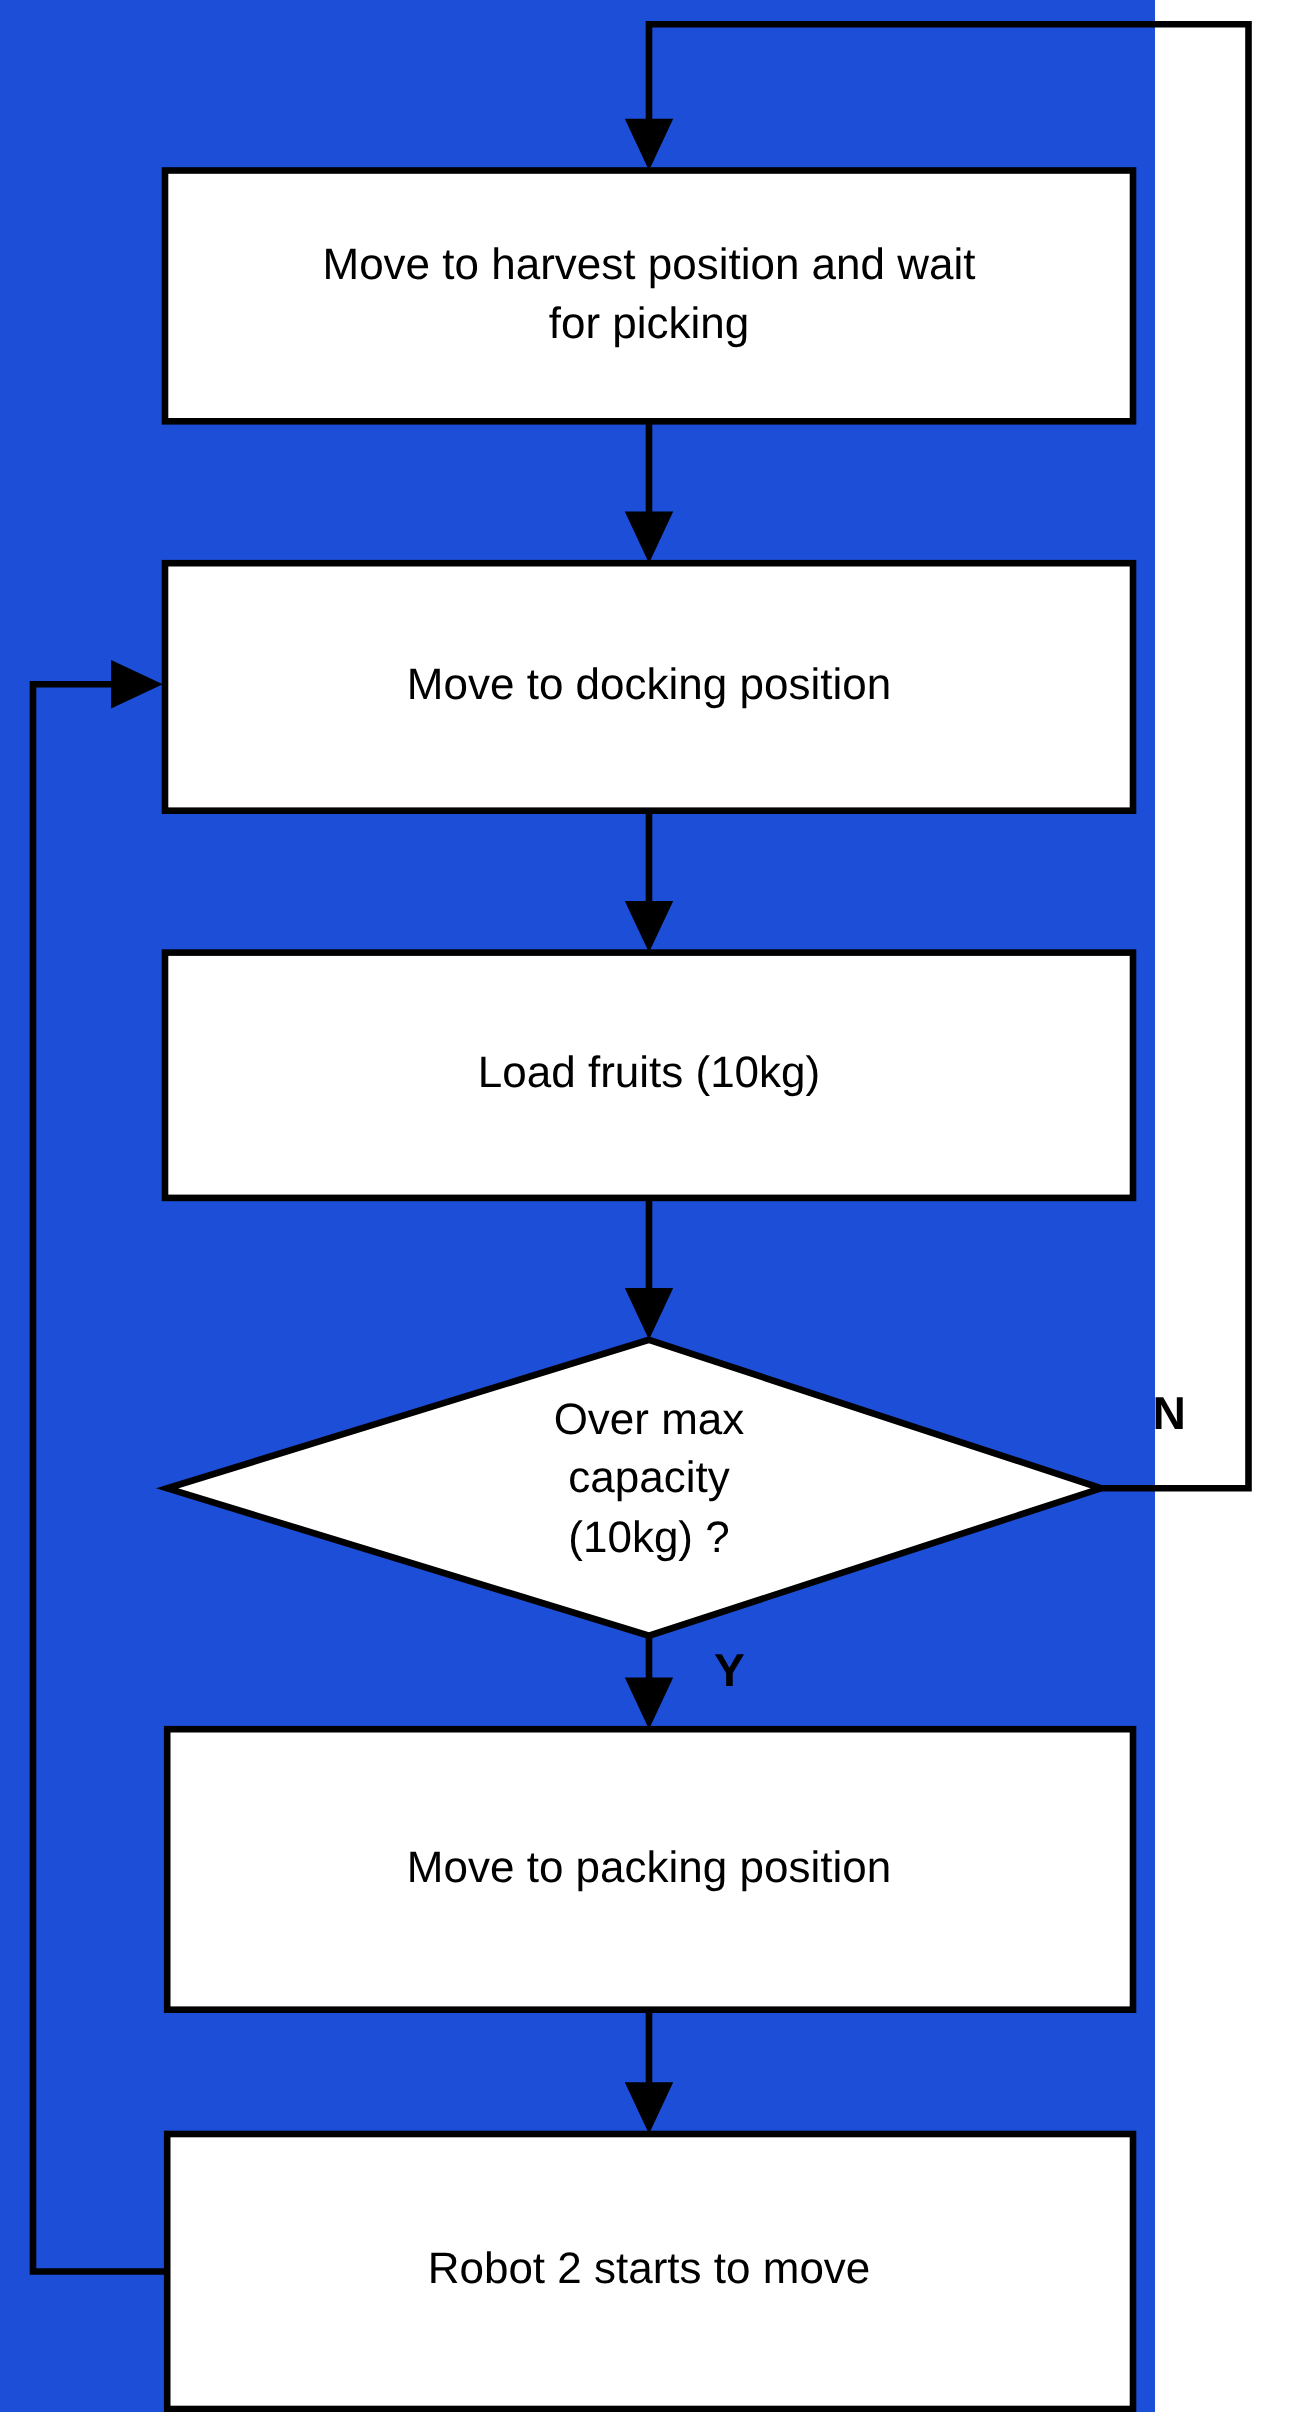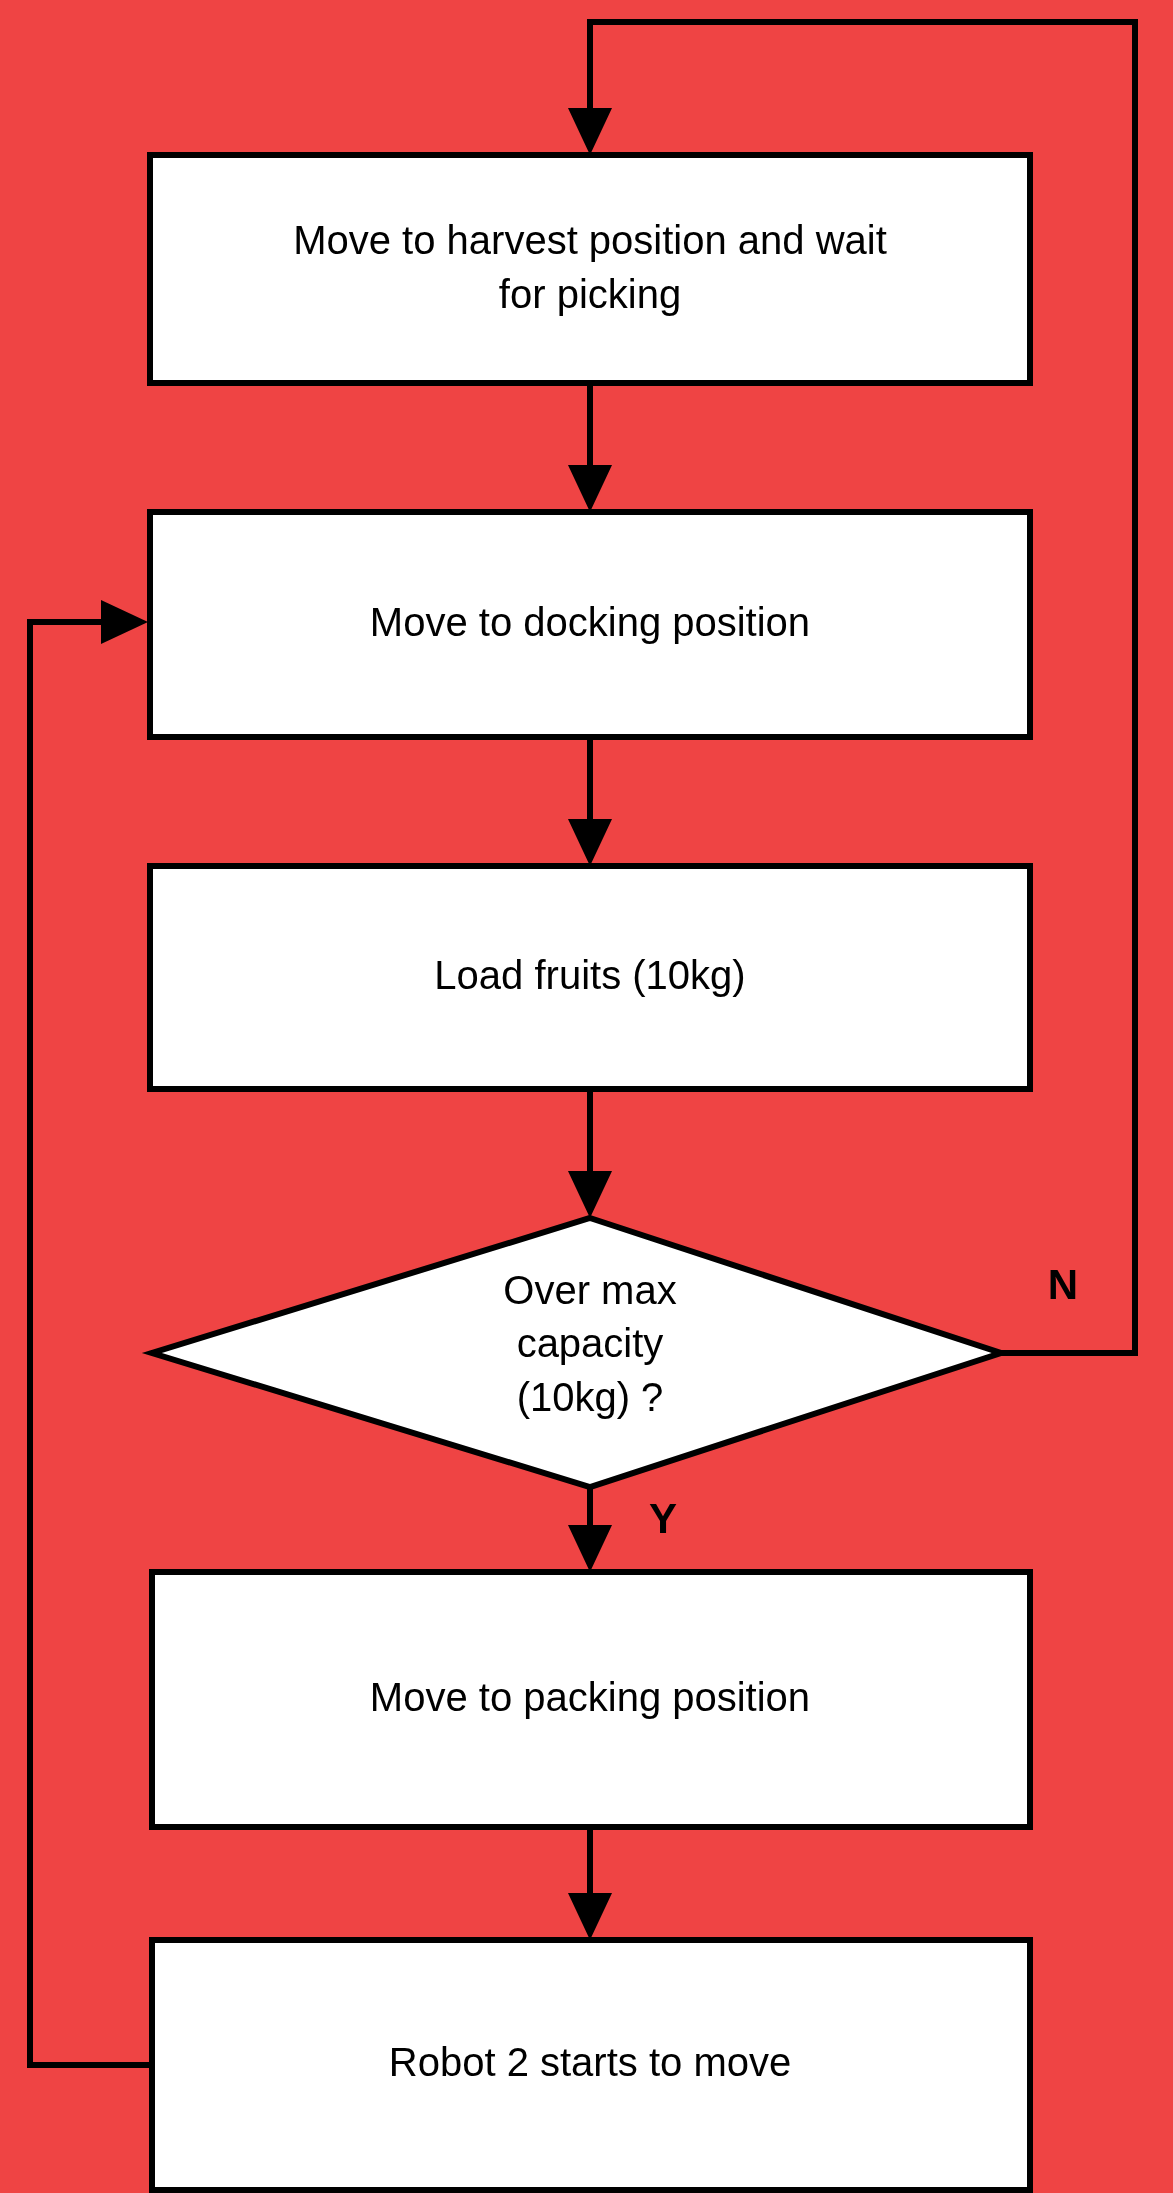--- a/index.html
+++ b/index.html
@@ -2,23 +2,23 @@
 <html><head>
 <meta charset="utf-8">
 <style>
   html, body {
     margin: 0;
     padding: 0;
     background: #ffffff;
   }
   #canvas {
     position: relative;
-    width: 1173px;
+    width: 1050px;
     height: 2193px;
-    background: #ef4444;
+    background: #1d4ed8;
     font-family: "Liberation Sans", sans-serif;
   }
   #flow-svg {
     position: absolute;
     left: 0;
     top: 0;
     width: 1173px;
     height: 2193px;
   }
   .node-text {

